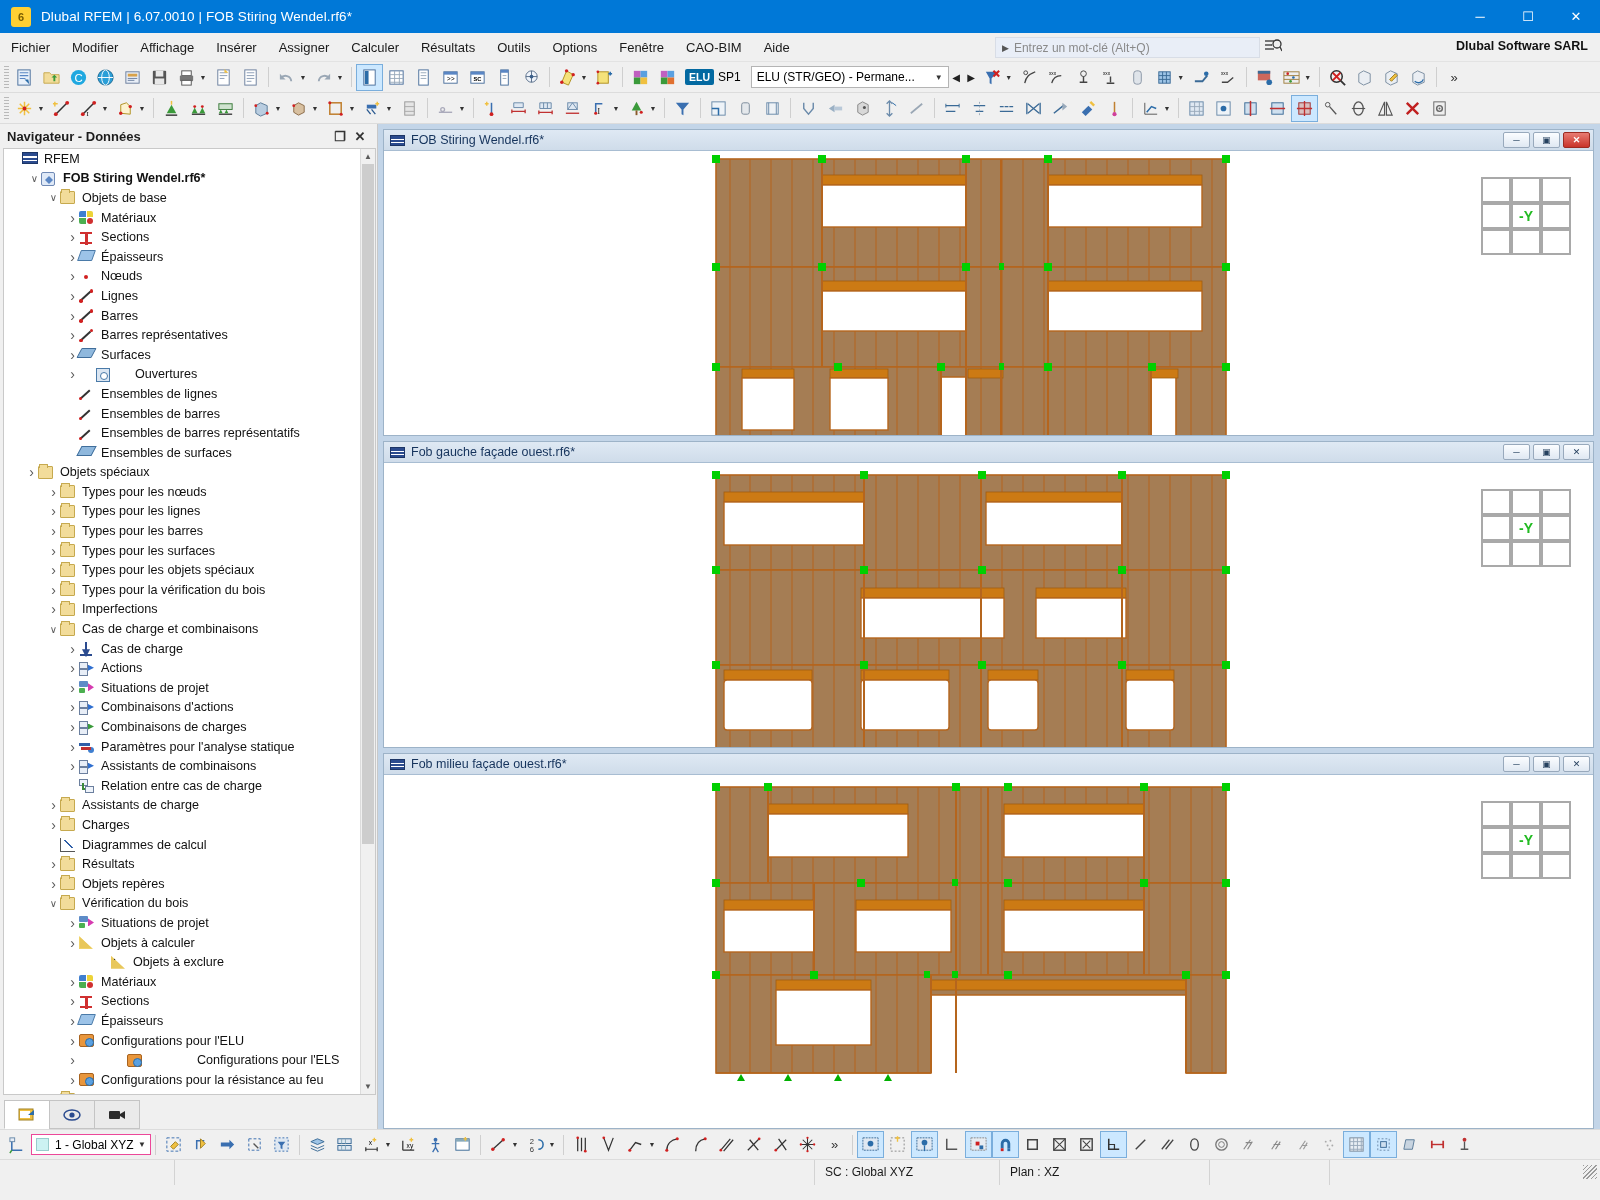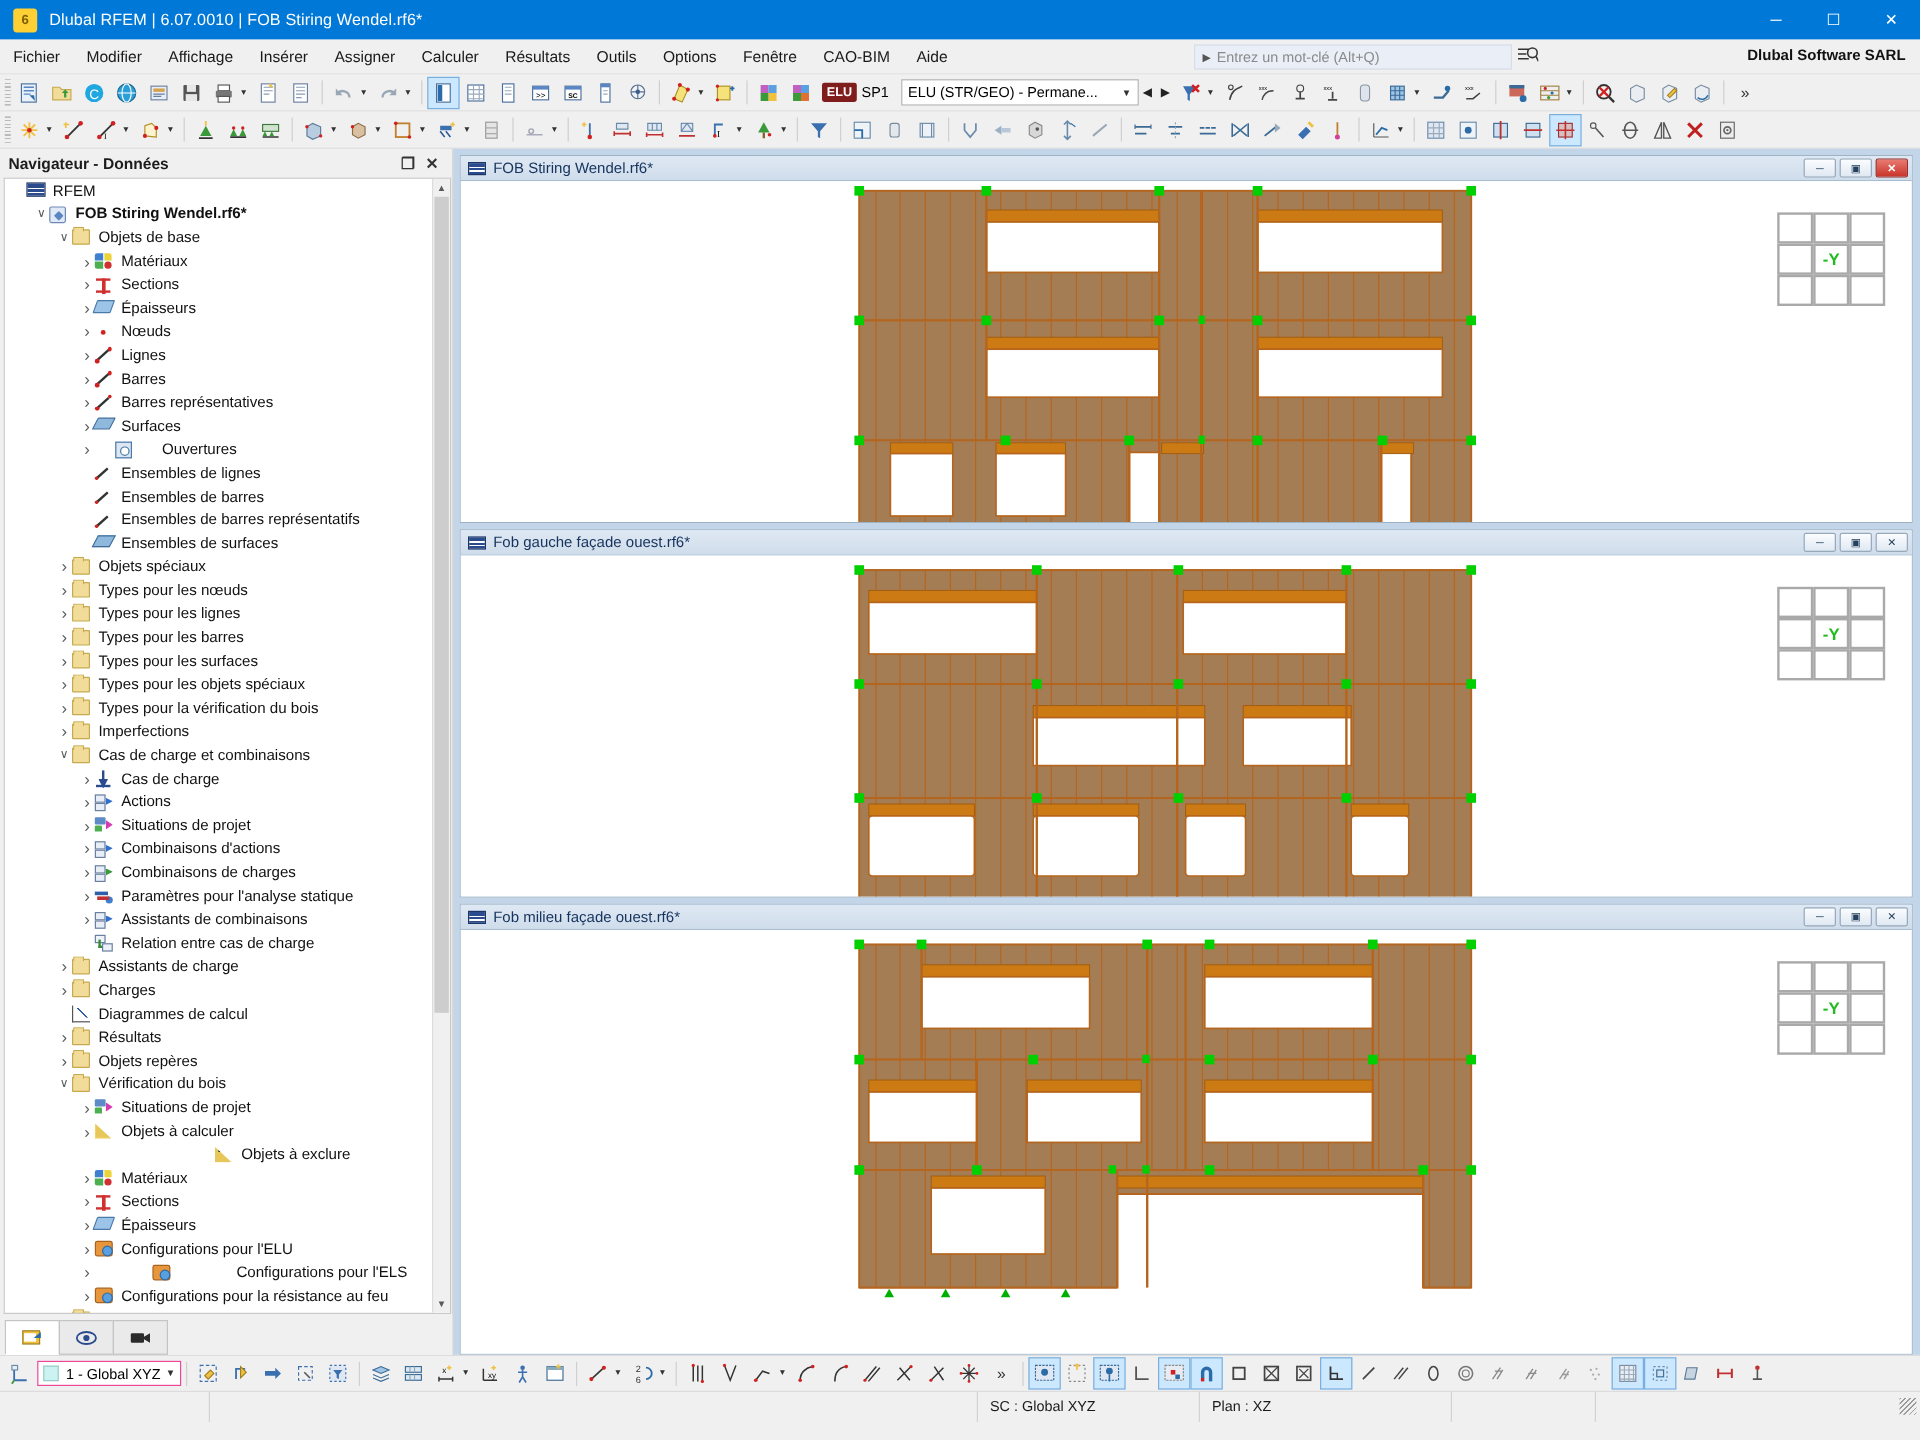--- a/index.html
+++ b/index.html
@@ -58,21 +58,21 @@
     flex:none; position:relative;
   }
   .tb-btn.active { background:#cce8ff; border:1px solid #7aaedc; }
   .tb-sep { width:1px;height:20px;background:#cfcfcf;margin:0 4px; flex:none;}
   .tb-grip { width:5px; height:22px; flex:none; margin:0 2px;
     background-image:repeating-linear-gradient(to bottom,#b9b9b9 0 1px, transparent 1px 3px);
   }
   .caret { font-size:7px; margin-left:-2px; margin-right:2px; color:#333; flex:none;
            width:10px; text-align:center;}
   .elu-badge {
-    background:#7f1d1d;color:#fff;font-size:10.5px;font-weight:bold;
+    background:#0369a1;color:#fff;font-size:10.5px;font-weight:bold;
     padding:2px 4px;border-radius:2px;margin:0 4px; flex:none;
   }
   .sp-label{font-size:12px;margin-right:10px;flex:none;}
   .combo {
     width:198px;height:22px;border:1px solid #b4b4b4;background:#fff;
     display:flex;align-items:center;font-size:12px;padding-left:5px;flex:none;
     position:relative;
   }
   .combo .cb-arrow{position:absolute;right:5px;font-size:8px;color:#333;}
   .nav-arrow{width:15px;text-align:center;font-size:10px;color:#222;flex:none;}
@@ -981,21 +981,21 @@
             </span>
             <span class="tlabel">Ensembles de barres représentatifs</span>
           </div>
           <div class="tnode" style="padding-left: 62px;">
             <span class="tw "></span>
             <span class="ticon">
               <span class="i-enssurf" style="position: absolute; left: 0px; top: 1px;"><i></i><b></b></span>
             </span>
             <span class="tlabel">Ensembles de surfaces</span>
           </div>
-          <div class="tnode" style="padding-left: 43px;">
+          <div class="tnode" style="padding-left: 21px;">
             <span class="tw right"></span>
             <span class="ticon">
               <span class="i-folder" style="position: absolute; left: 0px; top: 1px;"><i></i><b></b></span>
             </span>
             <span class="tlabel">Objets spéciaux</span>
           </div>
           <div class="tnode" style="padding-left: 43px;">
             <span class="tw right"></span>
             <span class="ticon">
               <span class="i-folder" style="position: absolute; left: 0px; top: 1px;"><i></i><b></b></span>
@@ -1156,21 +1156,21 @@
             </span>
             <span class="tlabel">Situations de projet</span>
           </div>
           <div class="tnode" style="padding-left: 62px;">
             <span class="tw right"></span>
             <span class="ticon">
               <span class="i-calc" style="position: absolute; left: 0px; top: 1px;"><i></i><b></b></span>
             </span>
             <span class="tlabel">Objets à calculer</span>
           </div>
-          <div class="tnode" style="padding-left: 94px; justify-content: center;">
+          <div class="tnode" style="padding-left: 94px;">
             <span class="tw "></span>
             <span class="ticon">
               <span class="i-excl" style="position: absolute; left: 0px; top: 1px;"><i></i><b></b></span>
             </span>
             <span class="tlabel">Objets à exclure</span>
           </div>
           <div class="tnode" style="padding-left: 62px;">
             <span class="tw right"></span>
             <span class="ticon">
               <span class="i-mat" style="position: absolute; left: 0px; top: 1px;">

